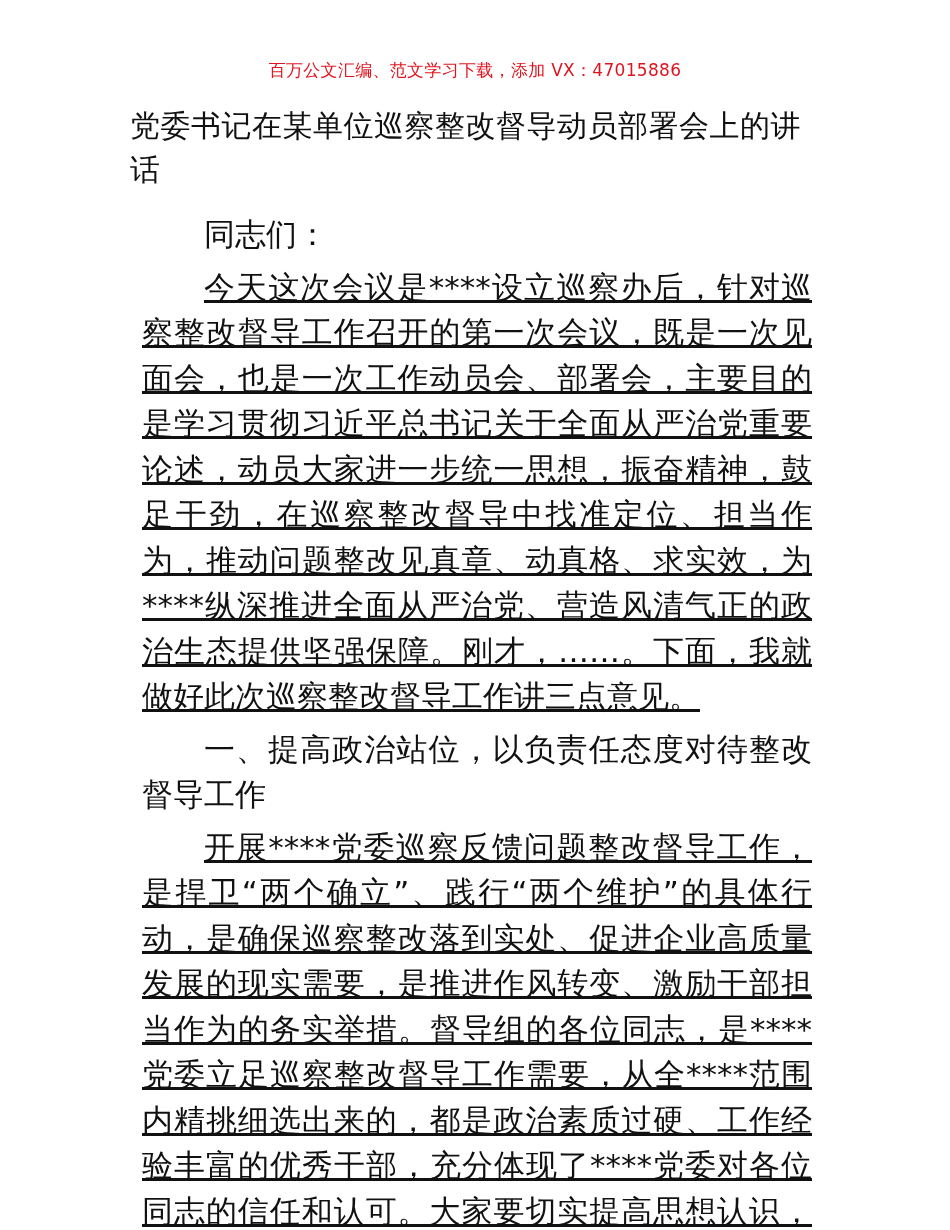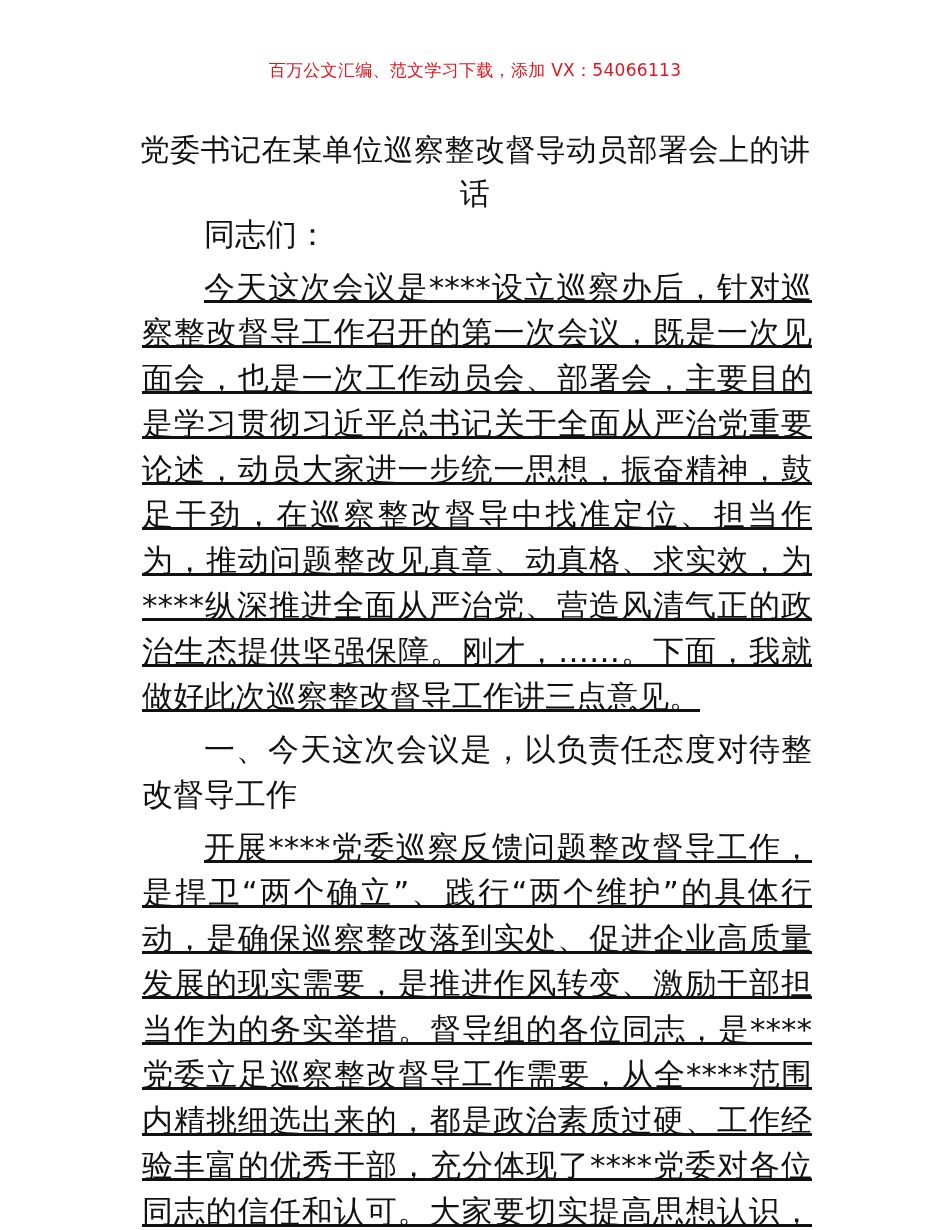--- a/index.html
+++ b/index.html
@@ -27,24 +27,23 @@
       left: 0;
       width: 950px;
       text-align: center;
       font-size: 17px;
       color: #e0141e;
       letter-spacing: 0.3px;
       line-height: 30px;
     }
     .title {
       position: absolute;
-      top: 128px;
+      top: 104px;
       left: 130px;
       width: 690px;
-      text-align: center;
       font-size: 30px;
       line-height: 44px;
       color: #111111;
       letter-spacing: 0.5px;
     }
     .body-text {
       position: absolute;
       top: 212px;
       left: 142px;
       width: 670px;
@@ -58,23 +57,23 @@
       text-indent: 2em;
     }
     .body-text p.salutation { margin-bottom: 7px; }
     .body-text p.para { margin-bottom: 7px; text-decoration: underline; }
     .body-text p.heading { margin-bottom: 7px; }
   </style>
 </head>
 <body>
 
 <div class="page">
-  <div class="watermark">百万公文汇编、范文学习下载，添加 VX：54066113</div>
+  <div class="watermark">百万公文汇编、范文学习下载，添加 VX：47015886</div>
 
   <div class="title">党委书记在某单位巡察整改督导动员部署会上的讲话</div>
 
   <div class="body-text">
     <p class="salutation">同志们：</p>
     <p class="para">今天这次会议是****设立巡察办后，针对巡察整改督导工作召开的第一次会议，既是一次见面会，也是一次工作动员会、部署会，主要目的是学习贯彻习近平总书记关于全面从严治党重要论述，动员大家进一步统一思想，振奋精神，鼓足干劲，在巡察整改督导中找准定位、担当作为，推动问题整改见真章、动真格、求实效，为****纵深推进全面从严治党、营造风清气正的政治生态提供坚强保障。刚才，……。下面，我就做好此次巡察整改督导工作讲三点意见。</p>
-    <p class="heading">一、今天这次会议是，以负责任态度对待整改督导工作</p>
+    <p class="heading">一、提高政治站位，以负责任态度对待整改督导工作</p>
     <p class="para">开展****党委巡察反馈问题整改督导工作，是捍卫“两个确立”、践行“两个维护”的具体行动，是确保巡察整改落到实处、促进企业高质量发展的现实需要，是推进作风转变、激励干部担当作为的务实举措。督导组的各位同志，是****党委立足巡察整改督导工作需要，从全****范围内精挑细选出来的，都是政治素质过硬、工作经验丰富的优秀干部，充分体现了****党委对各位同志的信任和认可。大家要切实提高思想认识，深刻领会巡察整改督导的重要性，齐心协力共同完成好此次巡察整改督导任务，推进巡察成果落实落细，维护好****党委巡察的公信力和良好形象。</p>
   </div>
 </div>
 
 </body></html>

